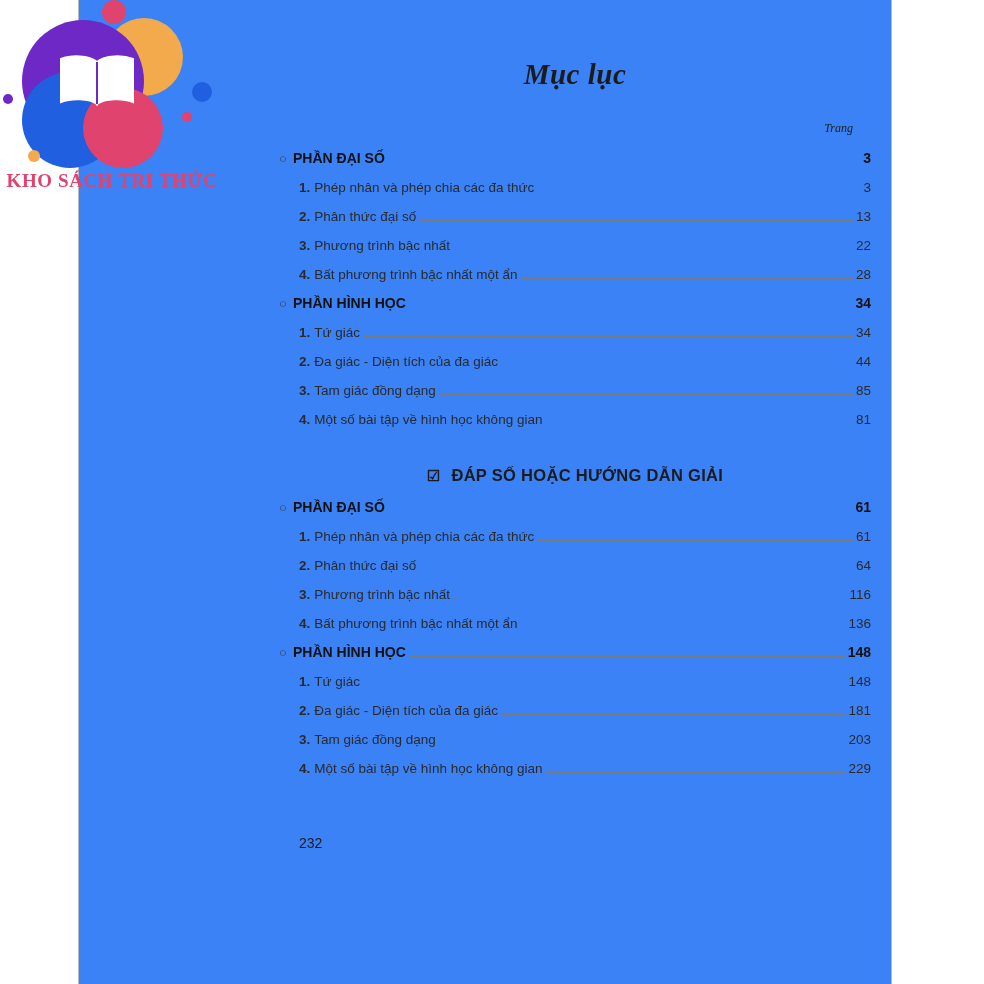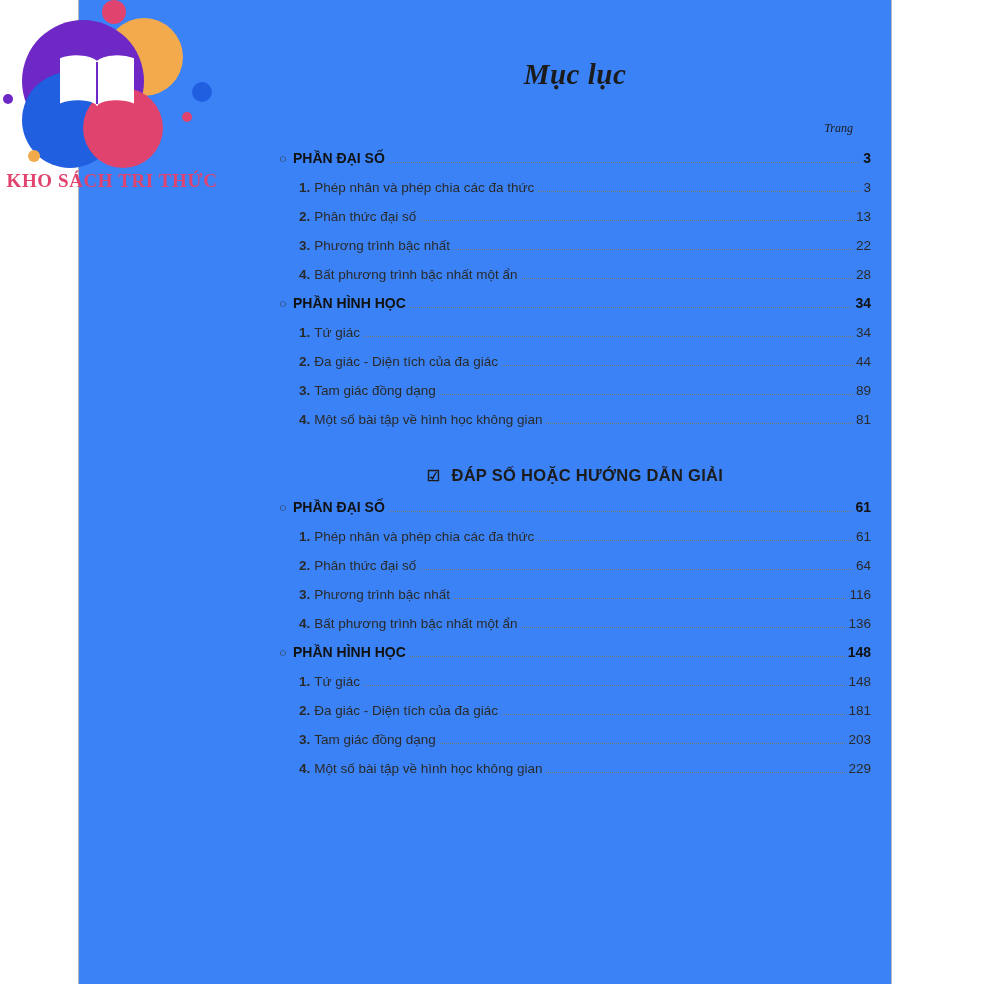--- a/index.html
+++ b/index.html
@@ -252,21 +252,21 @@
       <div class="toc-row item">
         <span class="num">2.</span>
         <span class="lbl">Đa giác - Diện tích của đa giác</span>
         <span class="dots"></span>
         <span class="pg">44</span>
       </div>
       <div class="toc-row item">
         <span class="num">3.</span>
         <span class="lbl">Tam giác đồng dạng</span>
         <span class="dots"></span>
-        <span class="pg">89</span>
+        <span class="pg">85</span>
       </div>
       <div class="toc-row item">
         <span class="num">4.</span>
         <span class="lbl">Một số bài tập về hình học không gian</span>
         <span class="dots"></span>
         <span class="pg">81</span>
       </div>
     </div>
 
     <div class="section-head second">
@@ -334,20 +334,21 @@
         <span class="pg">203</span>
       </div>
       <div class="toc-row item">
         <span class="num">4.</span>
         <span class="lbl">Một số bài tập về hình học không gian</span>
         <span class="dots"></span>
         <span class="pg">229</span>
       </div>
     </div>
 
+    <div class="page-number">232</div>
 
   </div>
 </div>
 
 <div class="logo-wrap">
   <div class="blob blob-orange"></div>
   <div class="blob blob-purple"></div>
   <div class="blob blob-blue"></div>
   <div class="blob blob-pink"></div>
   <div class="dot dot-red"></div>

